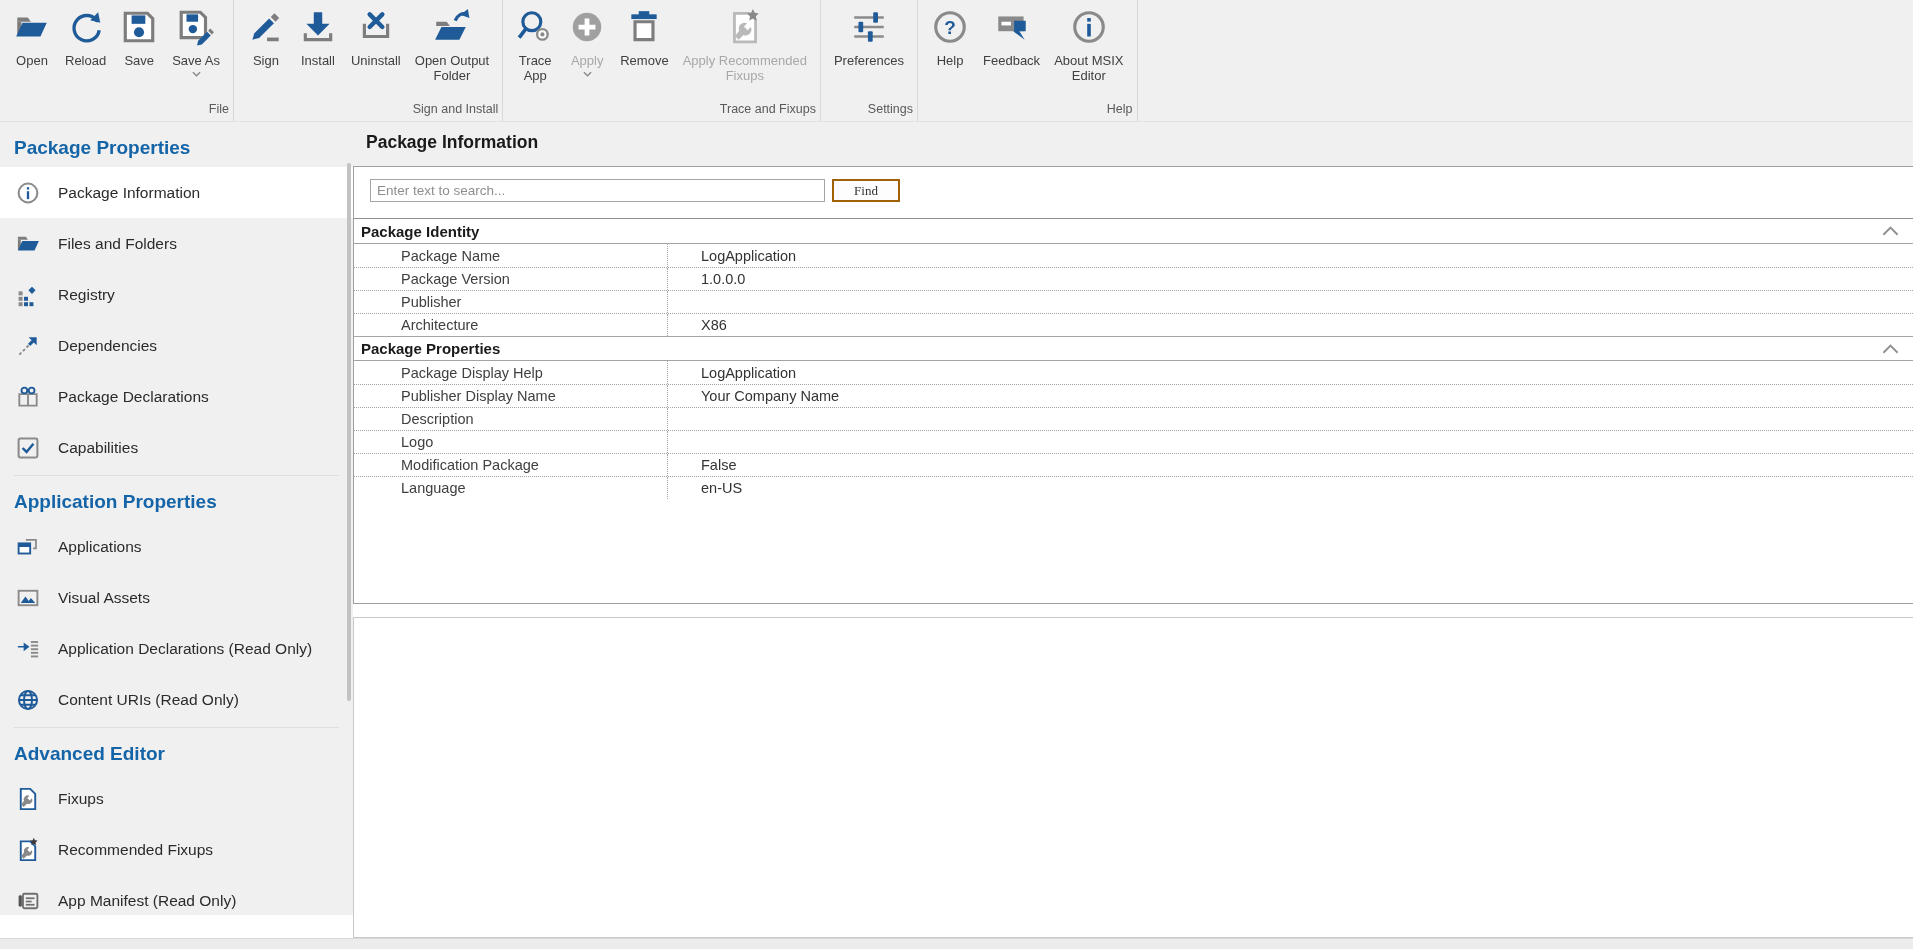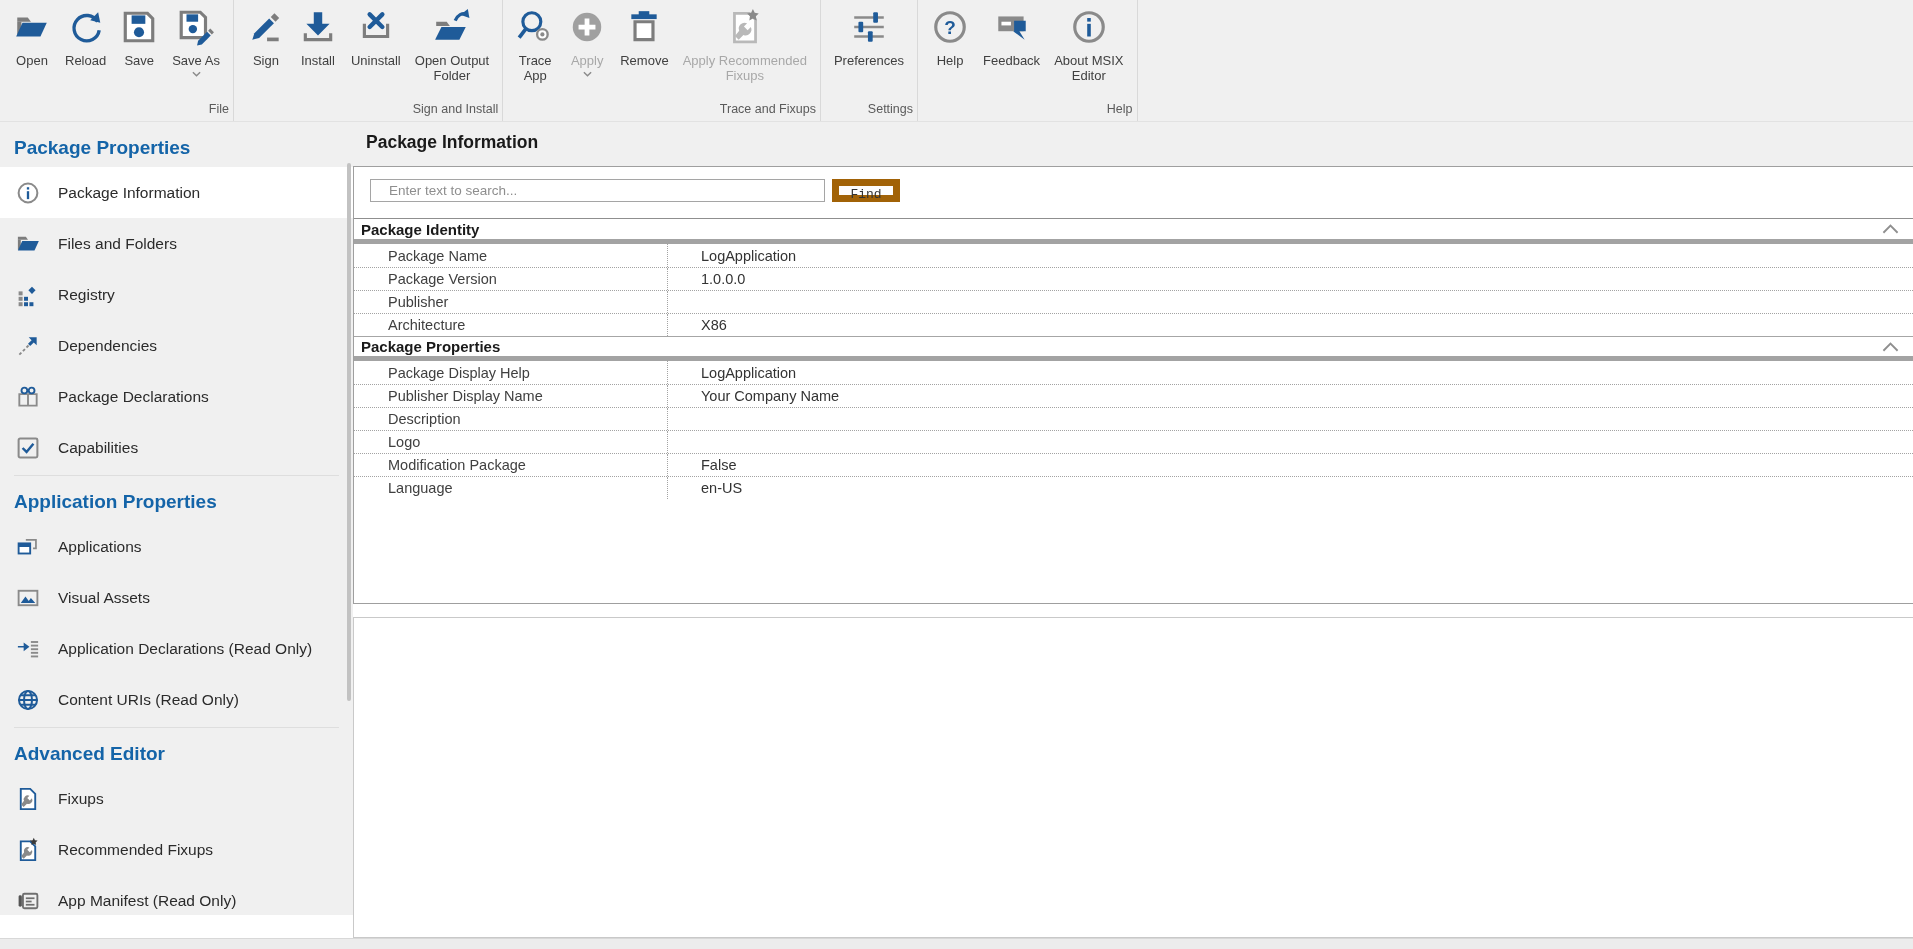--- a/index.html
+++ b/index.html
@@ -31,35 +31,35 @@
   .sb-scroll{position:absolute;left:347px;top:163px;width:4px;height:538px;background:#c2c2c2;border-radius:2px;}
 
   
   .content-header{position:absolute;left:353px;top:122px;right:0;height:44px;background:#f0f0f0;}
   .content-header h1{margin:0;padding:10px 0 0 13px;font-size:17.5px;font-weight:bold;color:#1a1a1a;}
 
   .panel-a{position:absolute;left:353px;top:166px;right:0;height:438px;background:#fff;
            border:1px solid #9f9f9f;border-right:none;box-sizing:border-box;}
   .search-row{position:relative;height:51px;}
   .search-input{position:absolute;left:16px;top:12px;width:455px;height:23px;box-sizing:border-box;
-                border:1px solid #a5a5a5;font-size:13.5px;padding:0 18px;color:#333;outline:none;
+                border:1px solid #a5a5a5;font-size:13.5px;padding:0 6px;color:#333;outline:none;
                 font-family:"Liberation Sans",sans-serif;}
   .search-input::placeholder{color:#8e8e8e;}
   .find-btn{position:absolute;left:478px;top:12px;width:68px;height:23px;background:#fdfdfd;
-            border:7px solid #a16207;font-size:13px;color:#333;font-family:Liberation Mono, monospace;}
+            border:2px solid #a16207;font-size:13px;color:#333;font-family:Liberation Serif, serif;}
 
   .grid{position:absolute;left:0;right:0;top:51px;border-top:1px solid #8f8f8f;}
   .g-header-row{height:25px;display:flex;align-items:center;justify-content:space-between;
-                padding:0 14px 0 7px;border-bottom:5px solid #a3a3a3;box-sizing:border-box;}
+                padding:0 14px 0 7px;border-bottom:1px solid #a3a3a3;box-sizing:border-box;}
   .g-group + .g-group .g-header-row{border-top:1px solid #a6a6a6;}
   .g-header-text{font-size:15px;font-weight:bold;color:#1a1a1a;}
   .g-chevron{line-height:0;cursor:default;}
   .g-row{height:23px;display:flex;box-sizing:border-box;}
   .g-row + .g-row{border-top:1px dotted #a3a3a3;}
-  .g-label{width:314px;flex:0 0 314px;padding-left:34px;border-right:1px dotted #a3a3a3;
+  .g-label{width:314px;flex:0 0 314px;padding-left:47px;border-right:1px dotted #a3a3a3;
            display:flex;align-items:center;font-size:14.5px;color:#404040;box-sizing:border-box;}
   .g-value{flex:1;padding-left:7px;display:flex;align-items:center;font-size:14.5px;color:#333;margin-left:26px;}
 
   .panel-b{position:absolute;left:353px;top:617px;right:0;height:321px;background:#fff;
            border:1px solid #c9c9c9;border-right:none;box-sizing:border-box;}
   .bottom-strip{position:absolute;left:0;top:938px;right:0;height:11px;background:#ececec;
                 border-top:1px solid #d8d8d8;box-sizing:border-box;}
 </style>
 </head>
 <body>

